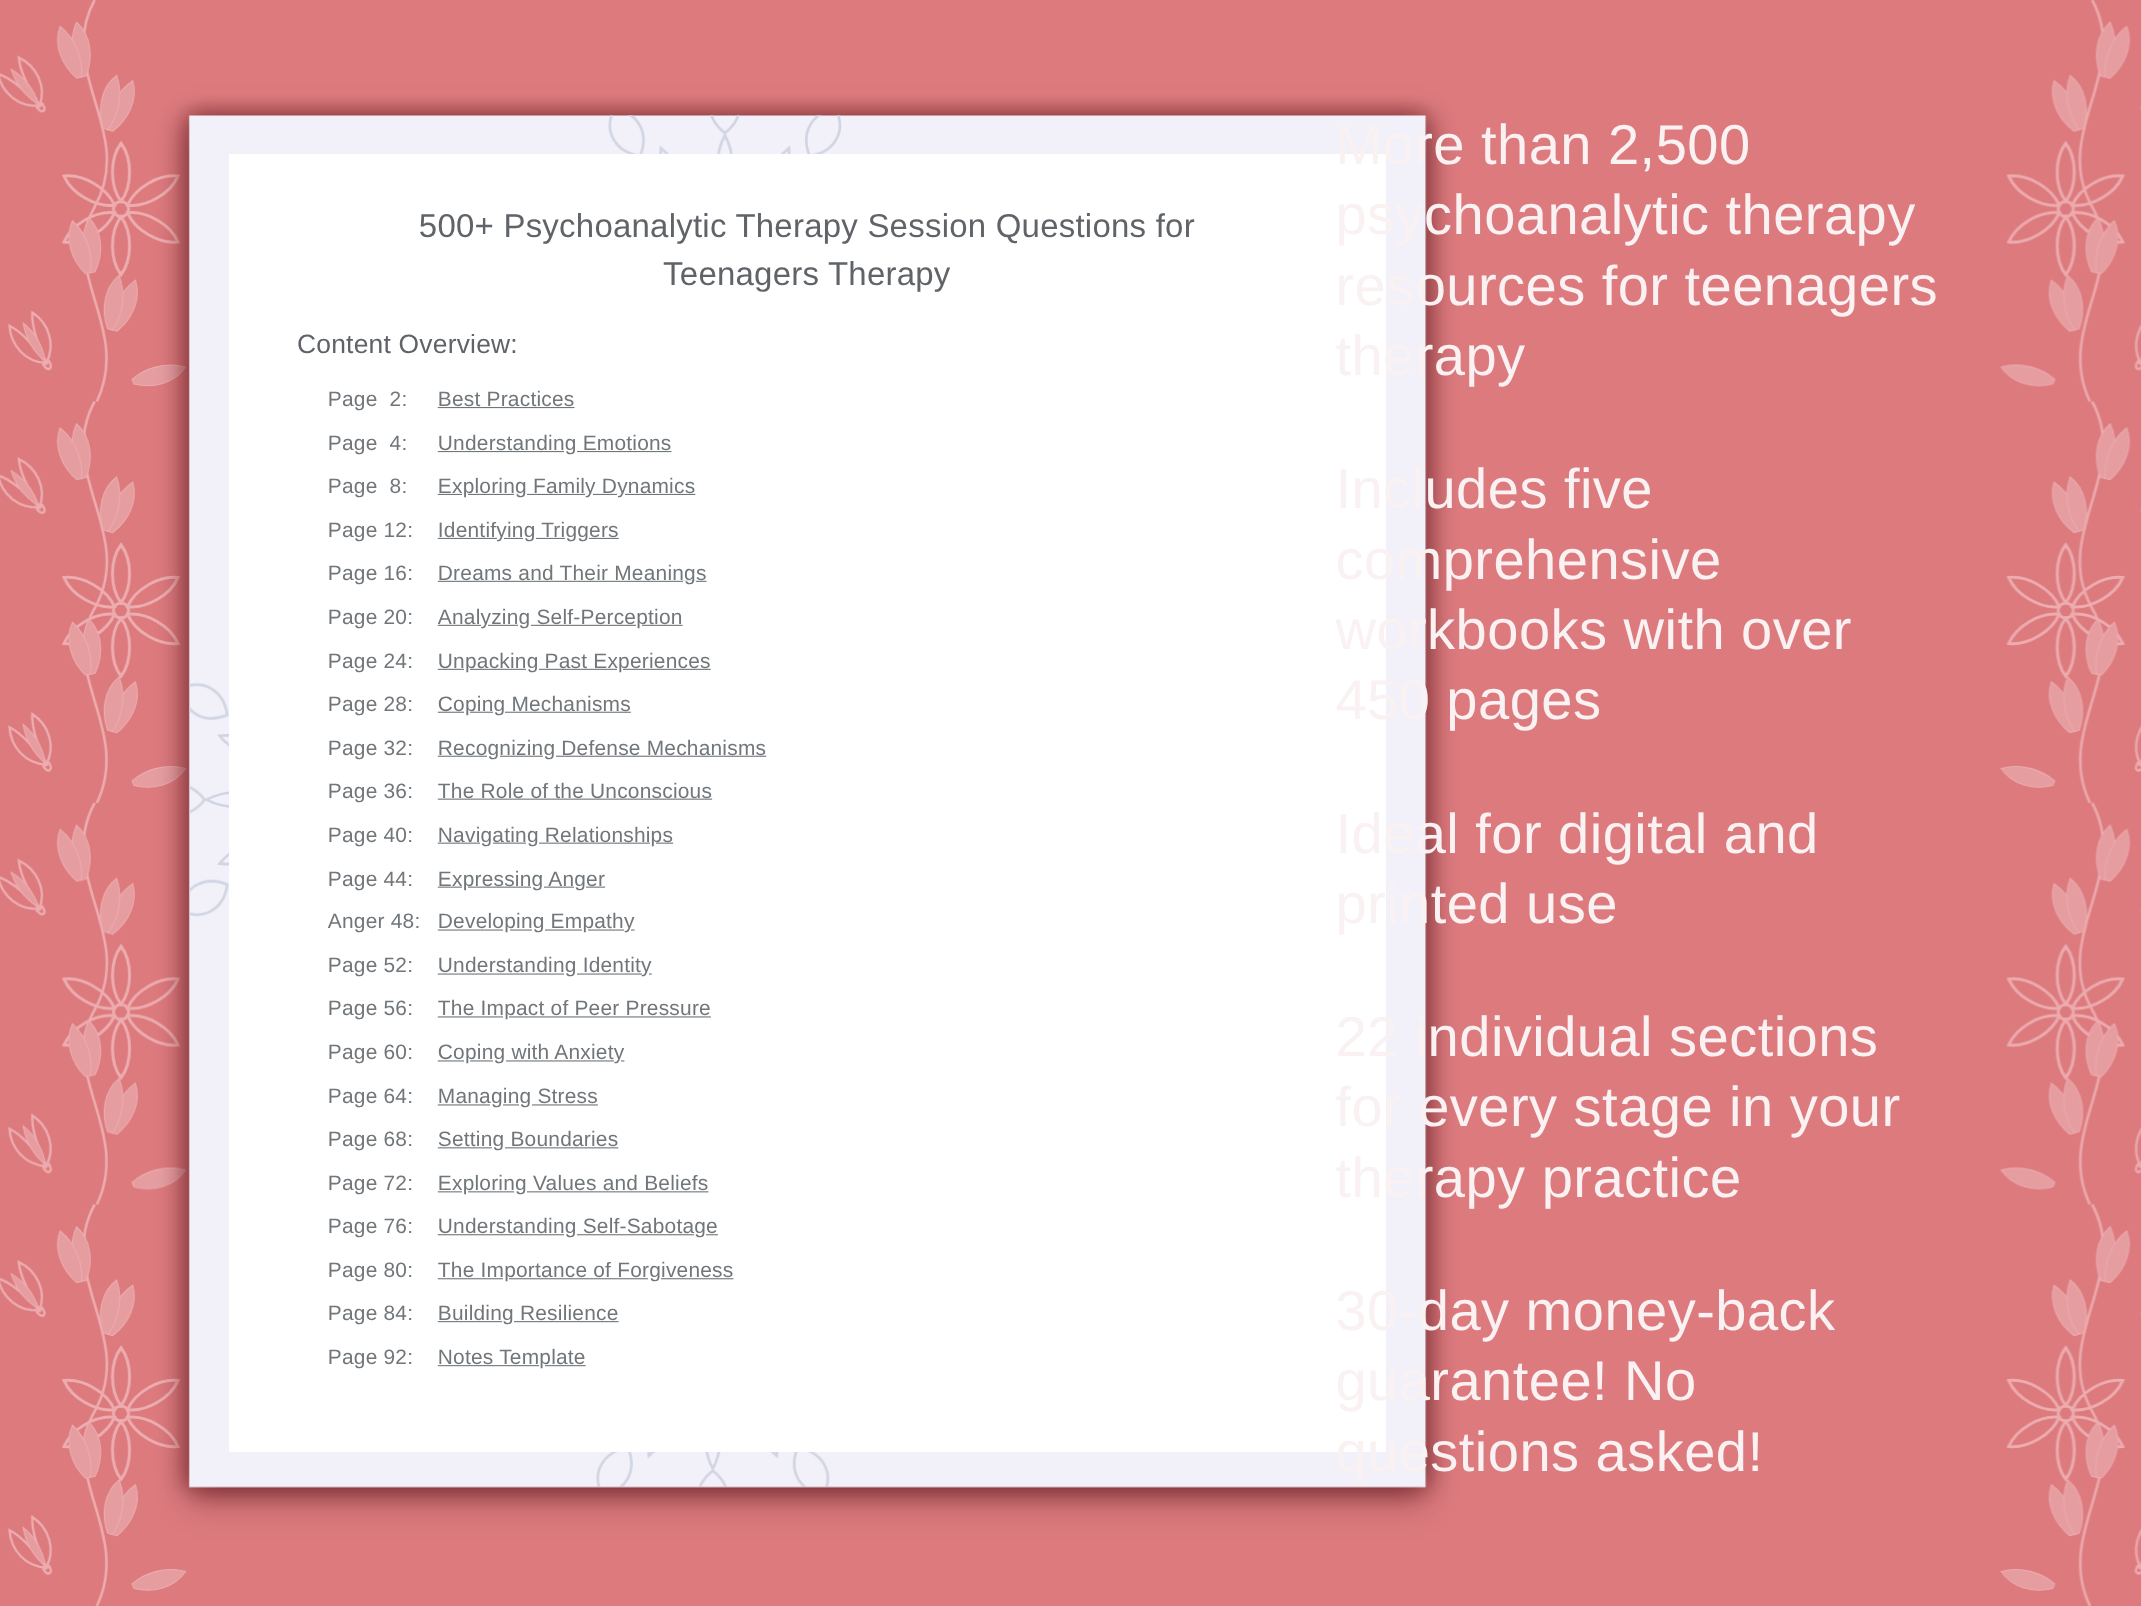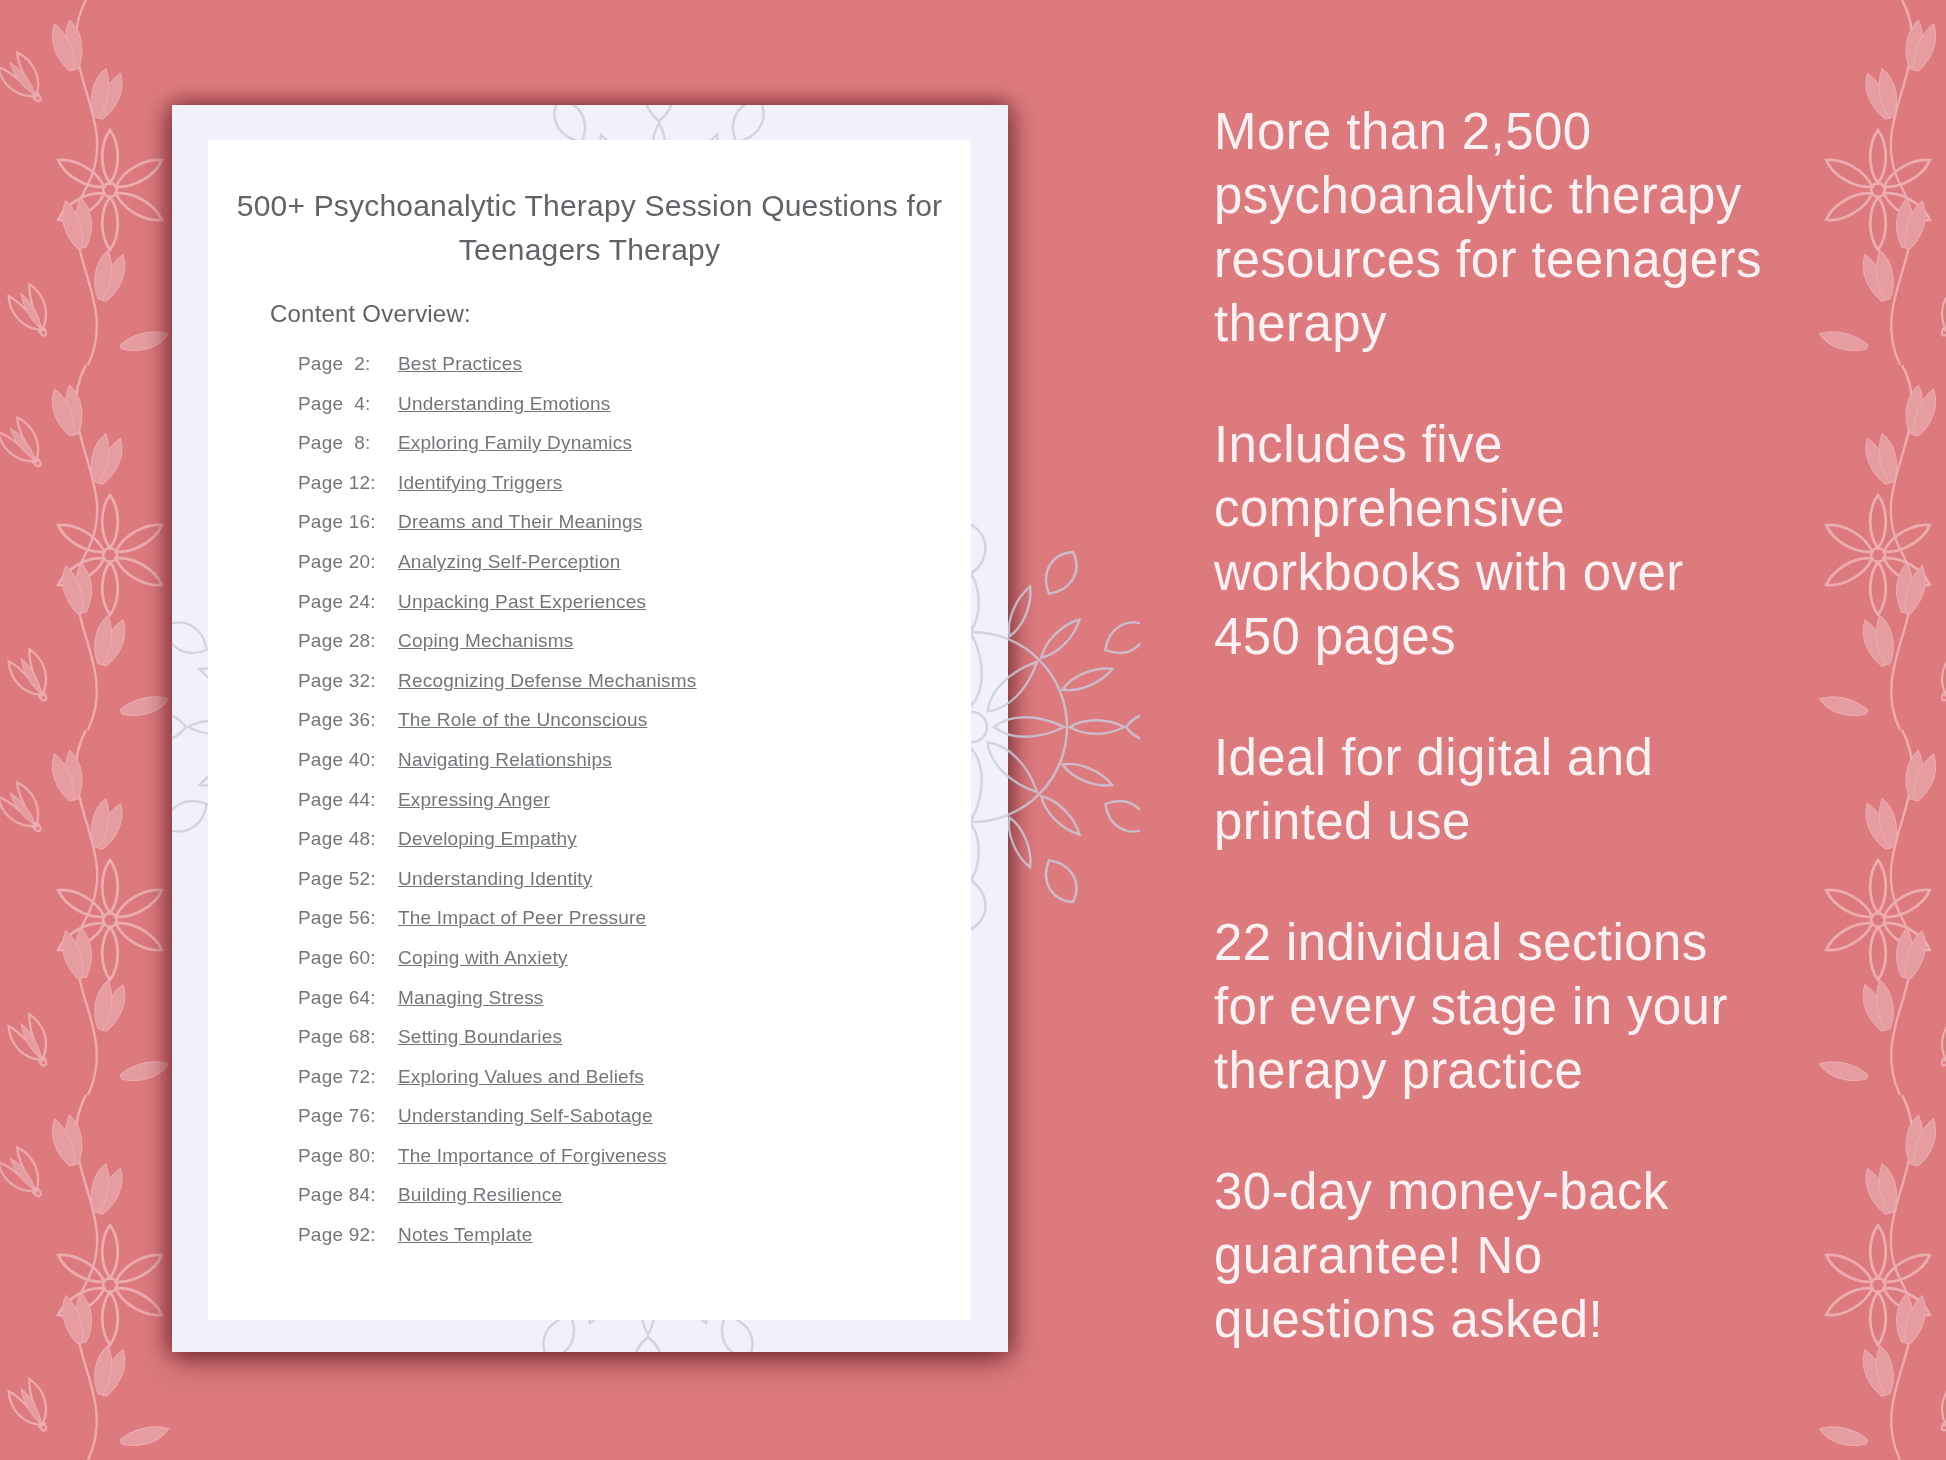--- a/index.html
+++ b/index.html
@@ -10,21 +10,21 @@
     background:#dc7a7e;
   }
 
   
   .vine{position:absolute;top:0;height:1460px;width:190px;pointer-events:none;}
   .vine-left{left:-10px;}
   .vine-right{right:-52px;}
 
   
   .card{
-    position:absolute;left:172px;top:105px;width:836px;height:1247px;
+    position:absolute;left:172px;top:105px;width:1124px;height:1247px;
     background:#f2f0f8;
     box-shadow:0 10px 26px rgba(88,24,30,.55), 0 -4px 16px rgba(88,24,30,.28),
                8px 0 20px rgba(88,24,30,.25), -8px 0 20px rgba(88,24,30,.25);
   }
   .card .mandalas{position:absolute;left:0;top:0;width:968px;height:1247px;}
 
   .page-content{
     position:absolute;left:36px;top:35px;right:37px;bottom:32px;
     background:#ffffff;overflow:hidden;
   }
@@ -196,21 +196,21 @@
           <li class="toc-item"><span class="pg">Page 28:</span><span class="tt">Coping Mechanisms</span></li>
 
           <li class="toc-item"><span class="pg">Page 32:</span><span class="tt">Recognizing Defense Mechanisms</span></li>
 
           <li class="toc-item"><span class="pg">Page 36:</span><span class="tt">The Role of the Unconscious</span></li>
 
           <li class="toc-item"><span class="pg">Page 40:</span><span class="tt">Navigating Relationships</span></li>
 
           <li class="toc-item"><span class="pg">Page 44:</span><span class="tt">Expressing Anger</span></li>
 
-          <li class="toc-item"><span class="pg">Page 48:</span><span class="tt">Developing Empathy</span></li>
+          <li class="toc-item"><span class="pg">Anger 48:</span><span class="tt">Developing Empathy</span></li>
 
           <li class="toc-item"><span class="pg">Page 52:</span><span class="tt">Understanding Identity</span></li>
 
           <li class="toc-item"><span class="pg">Page 56:</span><span class="tt">The Impact of Peer Pressure</span></li>
 
           <li class="toc-item"><span class="pg">Page 60:</span><span class="tt">Coping with Anxiety</span></li>
 
           <li class="toc-item"><span class="pg">Page 64:</span><span class="tt">Managing Stress</span></li>
 
           <li class="toc-item"><span class="pg">Page 68:</span><span class="tt">Setting Boundaries</span></li>

